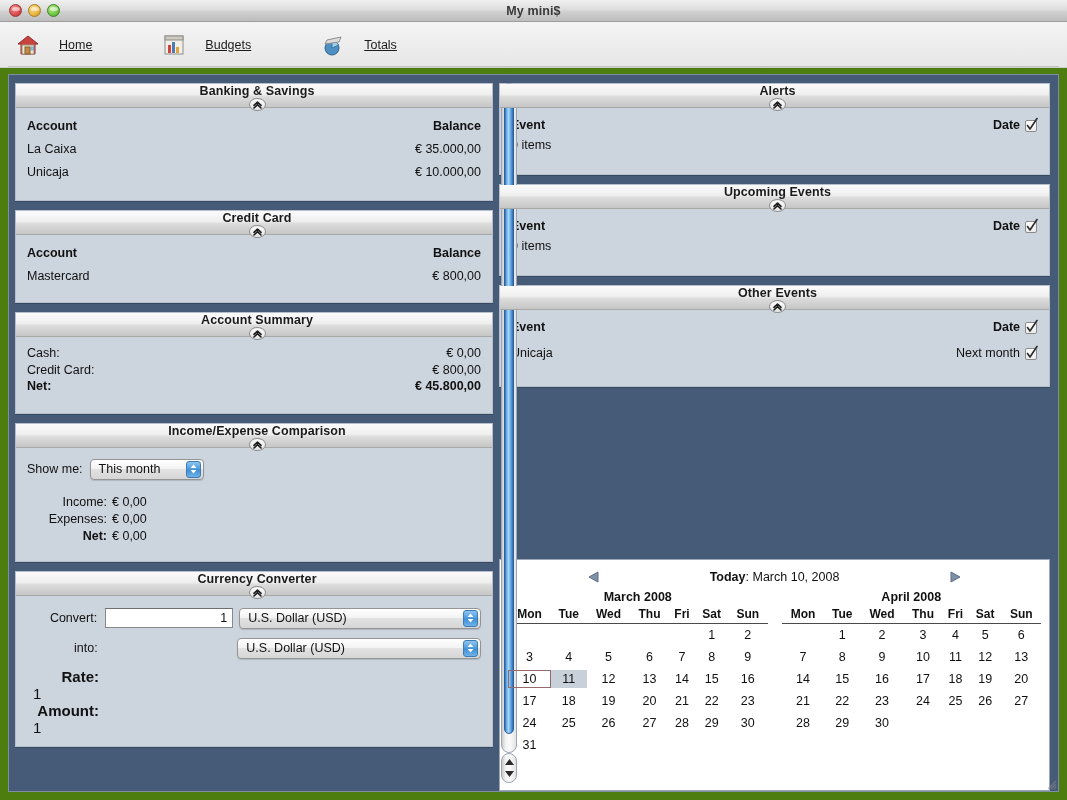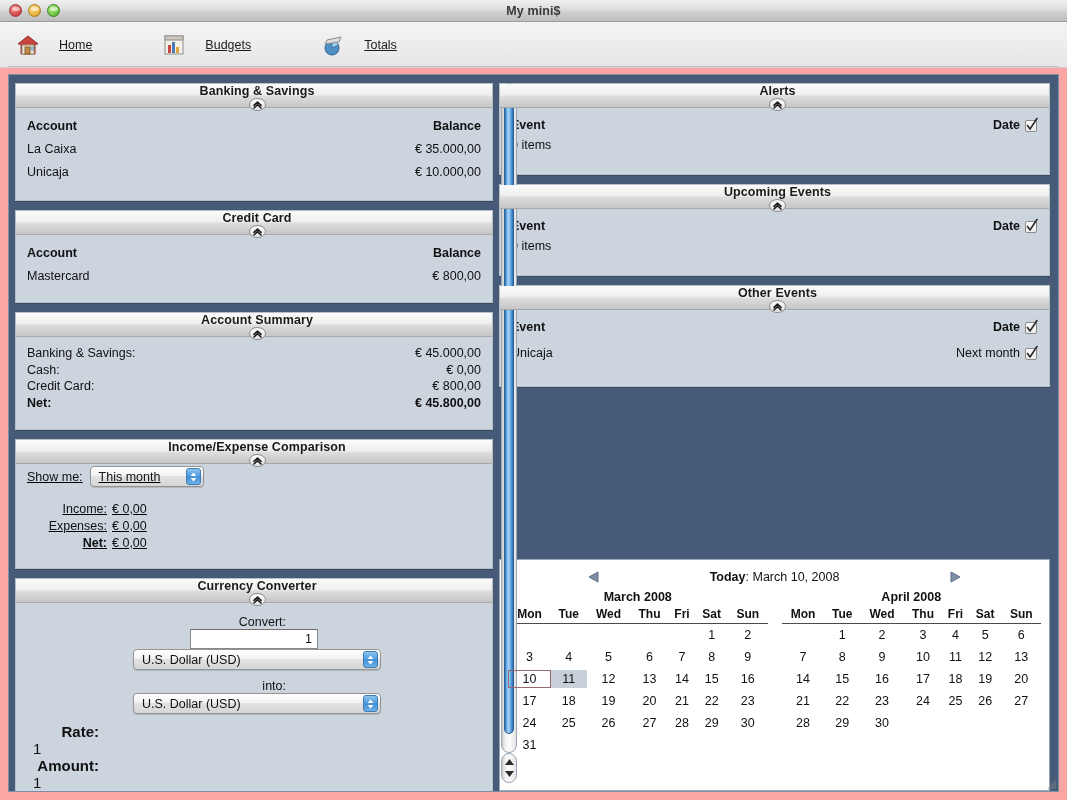--- a/index.html
+++ b/index.html
@@ -10,21 +10,21 @@
     overflow: hidden;
     background: #d8d8d8;
     font-family: "Liberation Sans", sans-serif;
     -webkit-font-smoothing: antialiased;
   }
 
   
   .window {
     position: absolute; left: 0; top: 0;
     width: 1067px; height: 800px;
-    background: #fca5a5;
+    background: #4d7c0f;
     display: flex; flex-direction: column;
   }
   .titlebar {
     height: 22px; min-height: 22px;
     background: linear-gradient(to bottom, #f0f0f0 0%, #dcdcdc 48%, #d2d2d2 52%, #bdbdbd 100%);
     border-bottom: 1px solid #9d9d9d;
     position: relative;
     display: flex; align-items: center;
   }
   .traffic { display: flex; gap: 6px; margin-left: 9px; }
@@ -161,21 +161,21 @@
     gap: 2px;
   }
   .popup-arrows svg { display: block; }
 
   .ie-rows { padding-left: 6px; }
   .ie-row { font-size: 12.5px; color: #111; line-height: 17px; display: flex; }
   .ie-label { width: 74px; text-align: right; margin-right: 5px; }
   .ie-label.bold { font-weight: bold; }
 
   
-  .cc-line { display: flex; align-items: center; margin-bottom: 9px; flex-direction: column; }
+  .cc-line { display: flex; align-items: center; margin-bottom: 9px; }
   .cc-label { font-size: 12.5px; color: #111; width: 72px; text-align: right; margin-right: 8px; }
   .cc-input {
     width: 128px; height: 20px;
     background: #fff; border: 1px solid #898989;
     border-top-color: #6f6f6f;
     font-size: 12.5px; color: #111;
     text-align: right; padding: 0 5px;
     font-family: "Liberation Sans", sans-serif;
   }
   .cc-popup { width: 248px; margin-left: 6px; }
@@ -407,24 +407,20 @@
           <span class="panel-title">Account Summary</span>
           <span class="disclosure">
             <svg width="11" height="11" viewBox="0 0 11 11">
                 <path d="M2 6.4 L5.5 3 L9 6.4" fill="none" stroke="#1b1b1b" stroke-width="1.6" stroke-linecap="round" stroke-linejoin="round"></path>
                 <path d="M2 9 L5.5 5.6 L9 9" fill="none" stroke="#1b1b1b" stroke-width="1.6" stroke-linecap="round" stroke-linejoin="round"></path>
               </svg>
           </span>
         </div>
         <div class="panel-body" style="padding-bottom:18px;">
           <div class="sum-row">
-            <span>Banking &amp; Savings:</span>
-            <span>€ 45.000,00</span>
-          </div>
-          <div class="sum-row">
             <span>Cash:</span>
             <span>€ 0,00</span>
           </div>
           <div class="sum-row">
             <span>Credit Card:</span>
             <span>€ 800,00</span>
           </div>
           <div class="sum-row bold">
             <span>Net:</span>
             <span>€ 45.800,00</span>
@@ -435,21 +431,21 @@
       <div class="panel">
         <div class="panel-head">
           <span class="panel-title">Income/Expense Comparison</span>
           <span class="disclosure">
             <svg width="11" height="11" viewBox="0 0 11 11">
                 <path d="M2 6.4 L5.5 3 L9 6.4" fill="none" stroke="#1b1b1b" stroke-width="1.6" stroke-linecap="round" stroke-linejoin="round"></path>
                 <path d="M2 9 L5.5 5.6 L9 9" fill="none" stroke="#1b1b1b" stroke-width="1.6" stroke-linecap="round" stroke-linejoin="round"></path>
               </svg>
           </span>
         </div>
-        <div class="panel-body" style="padding-top:2px;padding-bottom:16px;text-decoration:underline;">
+        <div class="panel-body" style="padding-top:11px;padding-bottom:16px;">
           <div class="showme-line">
             <span class="showme-label">Show me:</span>
             <span class="popup" style="width:114px;">
               <span class="popup-text">This month</span>
               <span class="popup-arrows">
                 <svg width="9" height="12" viewBox="0 0 9 12">
                     <polygon points="4.5,1.5 7.4,5 1.6,5" fill="#ffffff"></polygon>
                     <polygon points="4.5,10.5 7.4,7 1.6,7" fill="#ffffff"></polygon>
                   </svg>
               </span>

